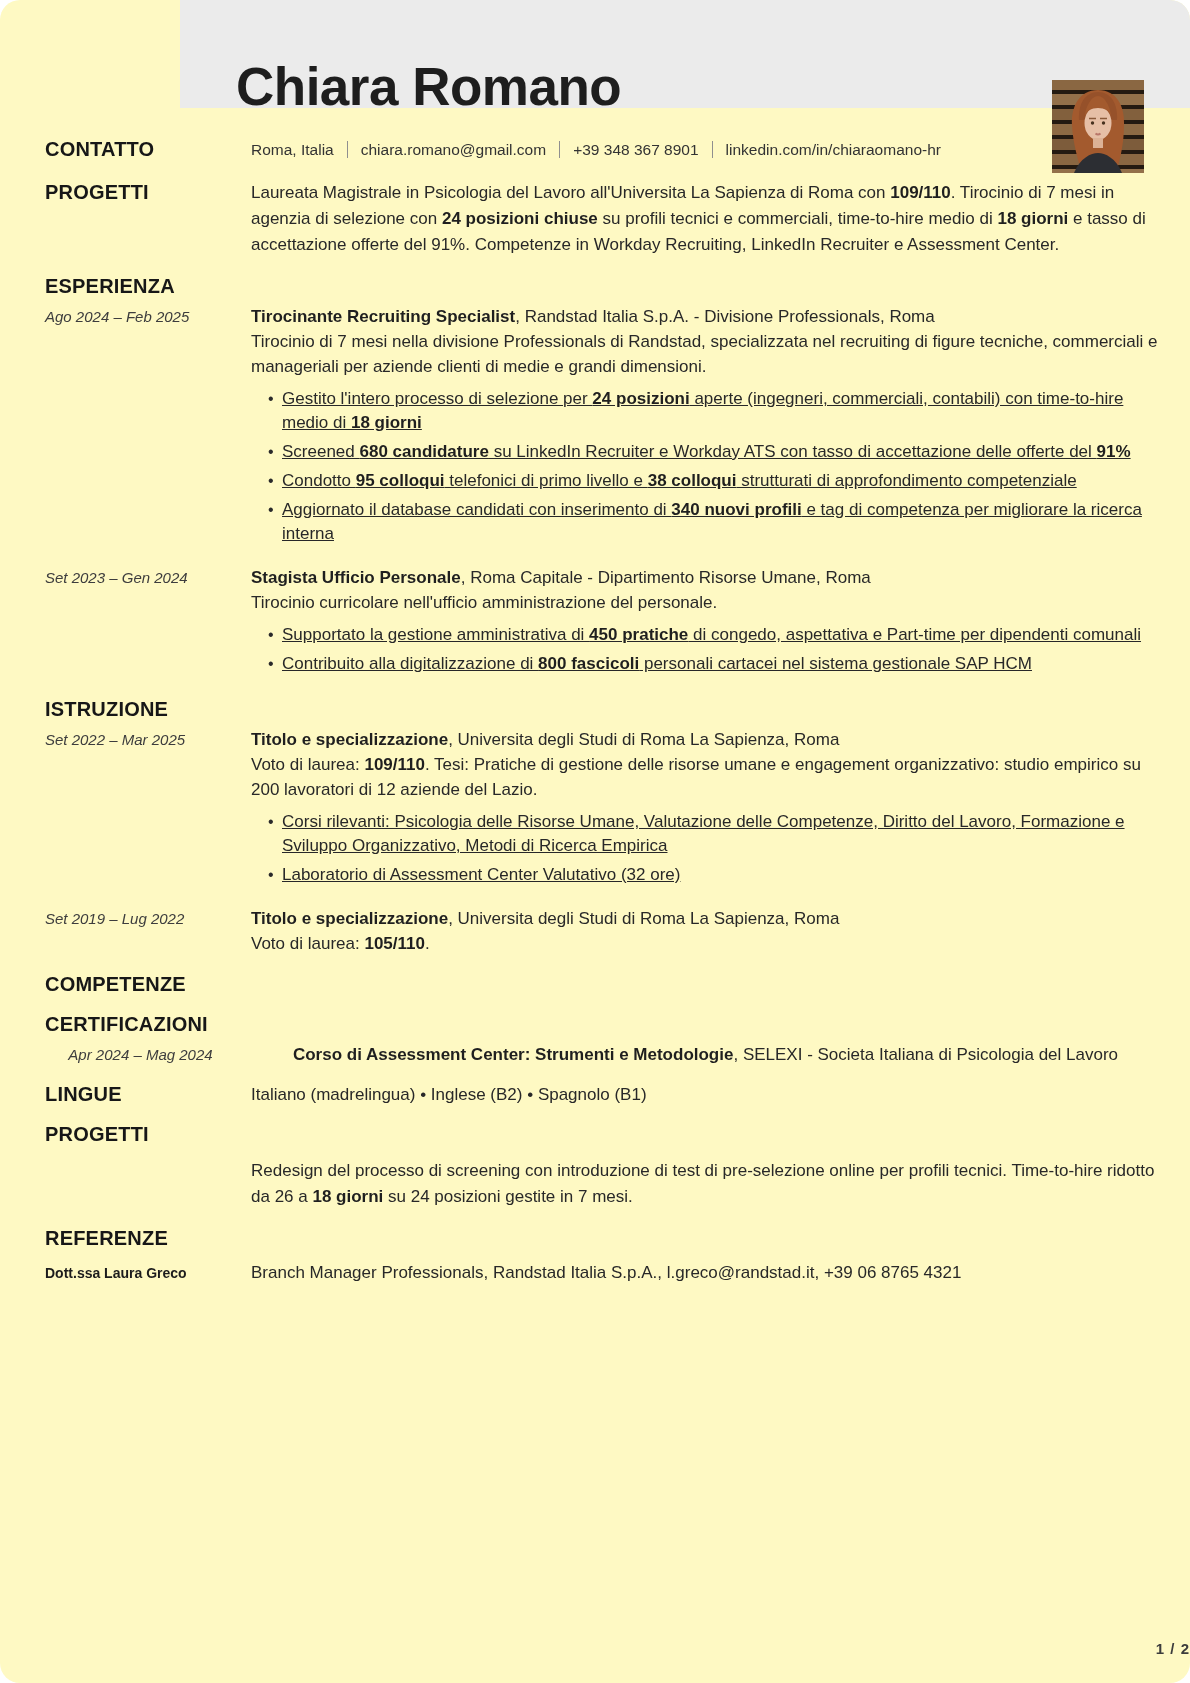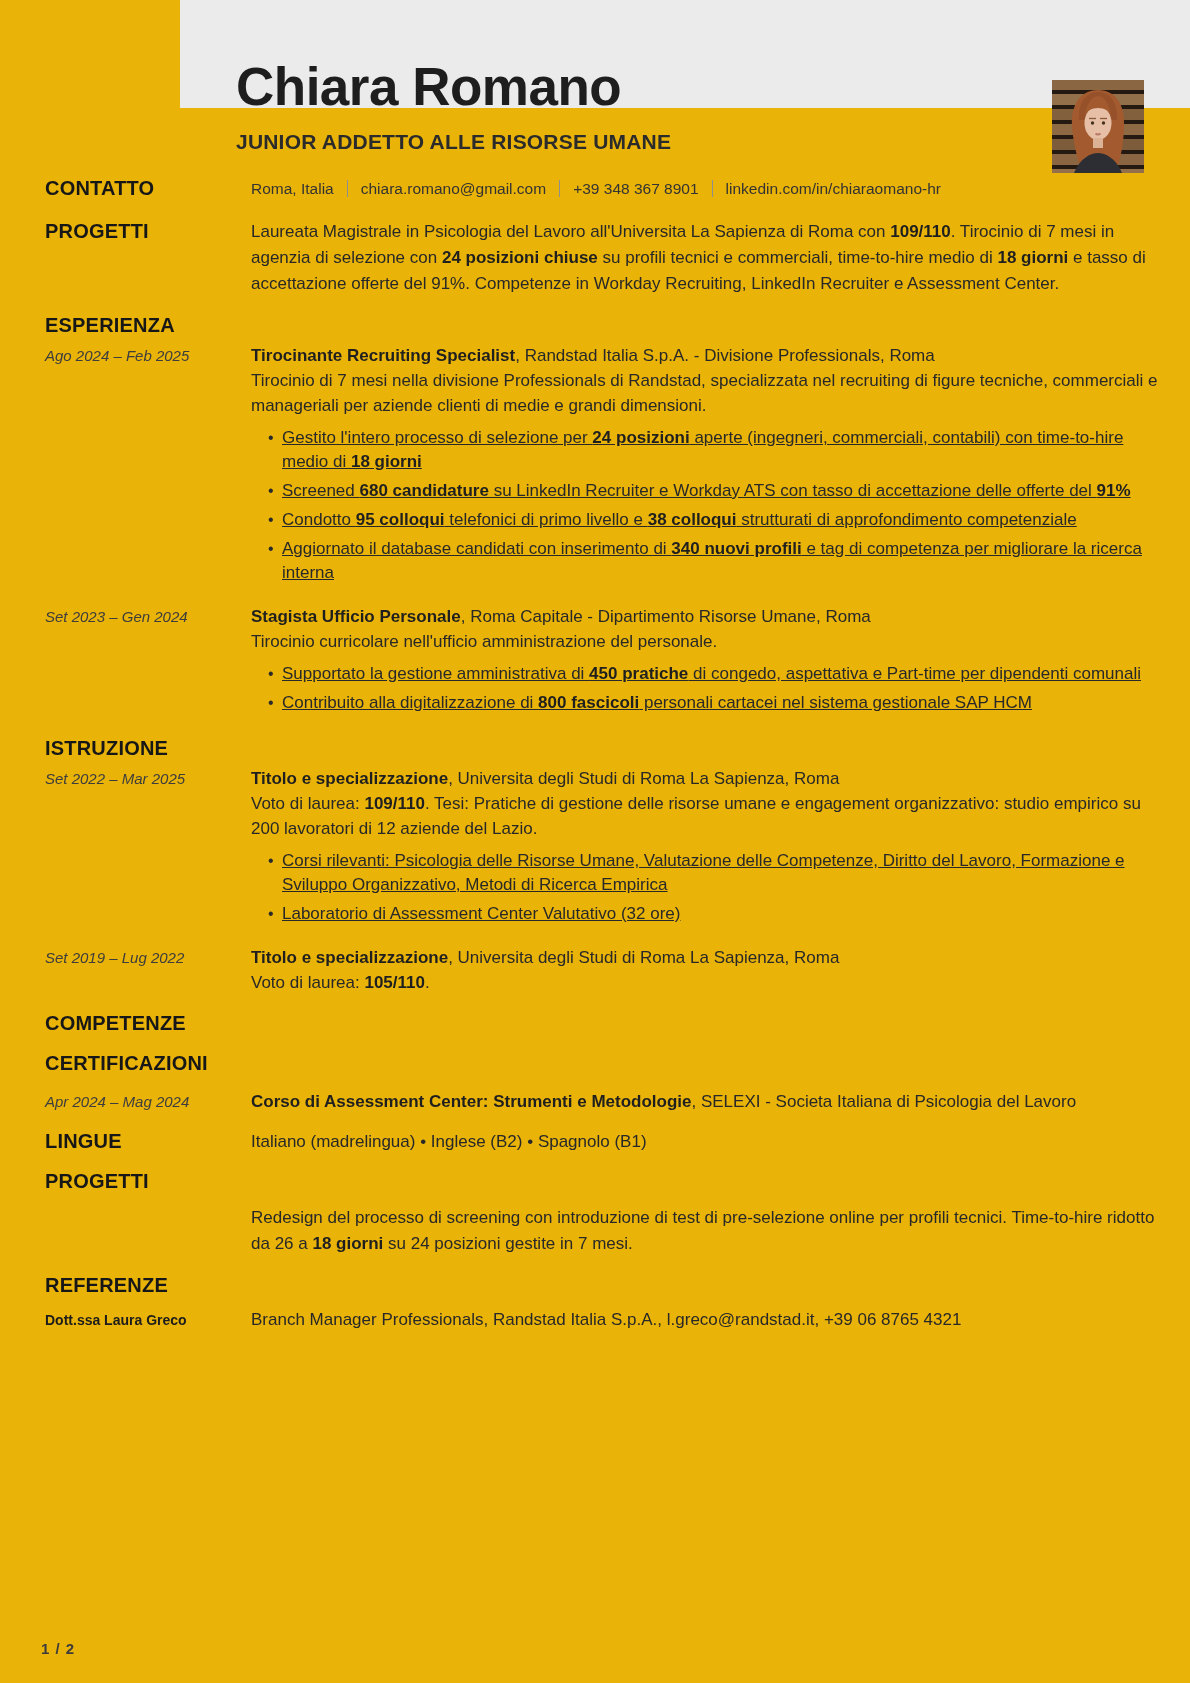--- a/index.html
+++ b/index.html
@@ -1,22 +1,23 @@
 <!DOCTYPE html>
 <html style="--band: #ebebeb;"><head>
 <meta charset="utf-8">
 <style>
   html,body{margin:0;padding:0;background:#fff;}
   .page{
     position:relative;
     width:1190px;height:1683px;
-    background:#eab308;
+    background:#fef9c3;
     font-family:"Liberation Sans",sans-serif;
     color:#282828;
     overflow:hidden;
+    border-radius:20px;
   }
   
   .band{position:absolute;top:0;left:180px;right:0;height:108px;background:var(--band,#ebebeb);}
   
   .photo{position:absolute;top:80px;left:1052px;width:92px;height:93px;overflow:hidden;}
   .photo svg{display:block;}
 
   header{position:relative;padding:58px 45px 0 236px;}
   .name{
     margin:0;font-size:53px;line-height:57px;font-weight:700;
@@ -52,30 +53,30 @@
   .entry .title{font-size:17px;line-height:25px;}
   .entry .summary{font-size:17px;line-height:25px;}
   ul.bullets{list-style:none;margin:8px 0 0 0;padding:0 0 0 31px;text-decoration:underline;}
   ul.bullets li{position:relative;margin:0 0 5px 0;font-size:17px;line-height:24px;}
   ul.bullets li::before{
     content:"•";position:absolute;left:-14px;top:0;
     font-size:16px;color:#2a2a2a;
   }
   .competenze-row{margin-top:16px;}
   .cert-head{margin-top:16px;}
-  .cert-row{margin-top:14px;}
+  .cert-row{margin-top:6px;text-align:center;}
   .lingue-row{margin-top:14px;}
   .progetti-head{margin-top:14px;}
   .progetti-row{margin-top:12px;}
   .referenze-head{margin-top:16px;}
   .referenze-row{margin-top:10px;}
 
   .footer{
     position:absolute;left:0;right:0;bottom:26px;
-    text-align:left;font-size:15px;font-weight:700;color:#3c3c3c;
+    text-align:right;font-size:15px;font-weight:700;color:#3c3c3c;
     letter-spacing:1px;
     padding-left:41px;
   }
 </style>
 </head>
 <body>
 
 <div class="page">
   <div class="band"></div>
 
@@ -104,21 +105,20 @@
       <path d="M37 38.5 L44 38.5" stroke="#8a5a3a" stroke-width="1.3" fill="none"></path>
       <path d="M48 38.5 L55 38.5" stroke="#8a5a3a" stroke-width="1.3" fill="none"></path>
       <path d="M43.5 53.5 C45 54.8 47 54.8 48.5 53.5" stroke="#b9776a" stroke-width="2" fill="none"></path>
       <rect x="41" y="58" width="10" height="10" fill="#dcb296"></rect>
       <path d="M22 93 C28 78 39 73 46 73 C53 73 64 78 70 93 Z" fill="#2c2e33"></path>
     </svg>
   </div>
 
   <header>
     <h1 class="name">Chiara Romano</h1>
-    <div class="subtitle">JUNIOR ADDETTO ALLE RISORSE UMANE</div>
   </header>
 
   <main>
 
     <section class="row contact-row">
       <div class="label">CONTATTO</div>
       <div class="contact-line">
         <span>Roma, Italia</span><span class="sep"></span><span>chiara.romano@gmail.com</span><span class="sep"></span><span>+39 348 367 8901</span><span class="sep"></span><span>linkedin.com/in/chiaraomano-hr</span>
       </div>
     </section>

